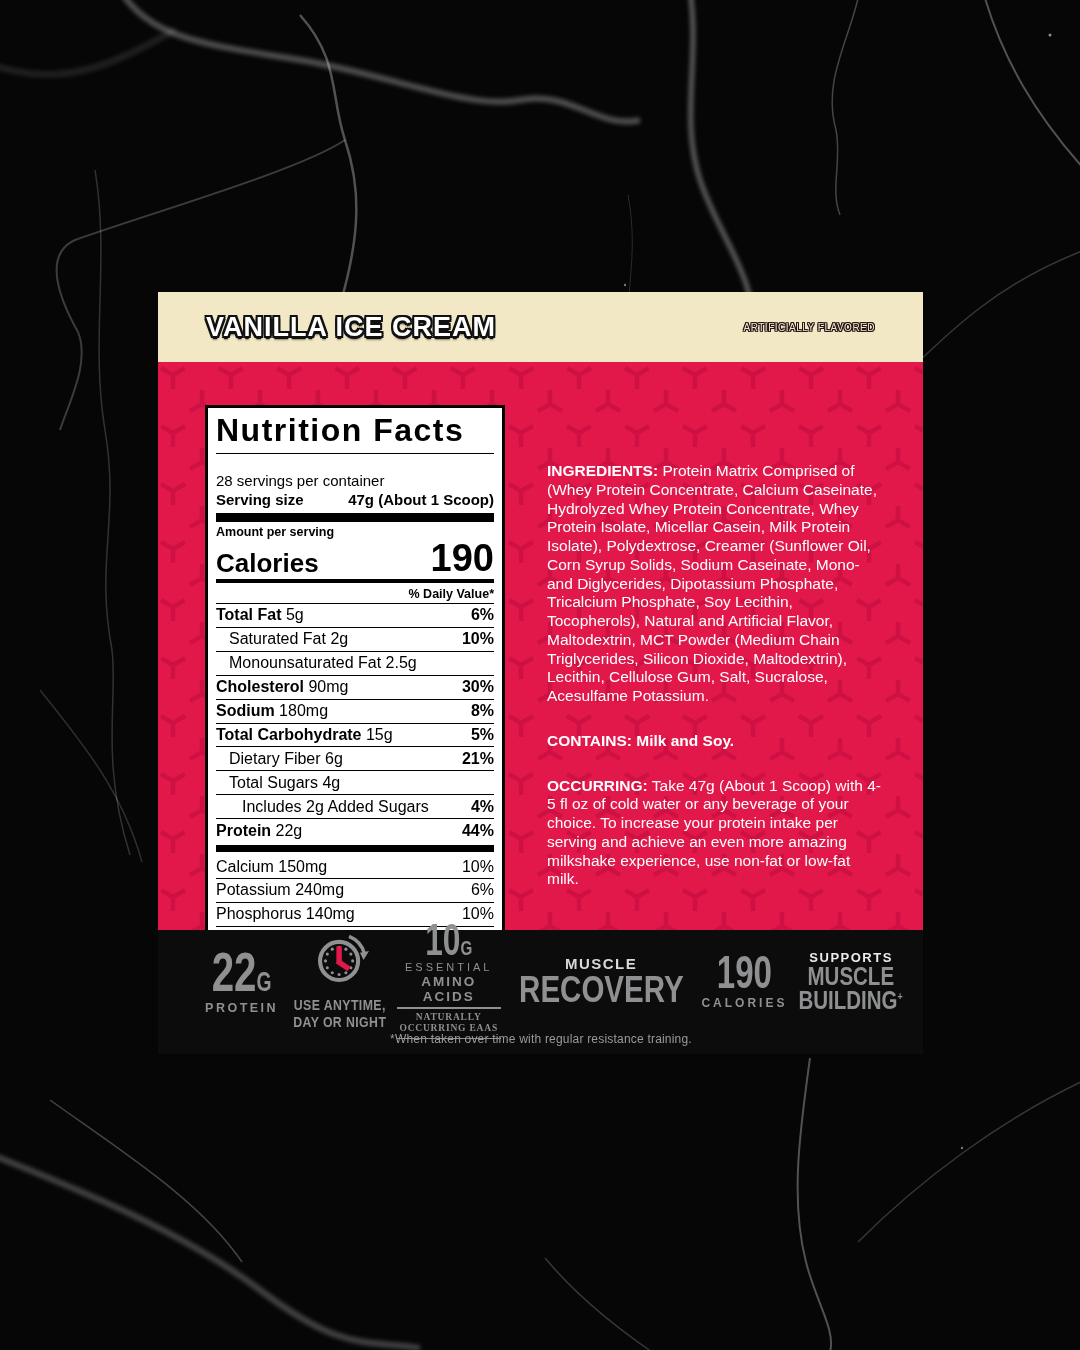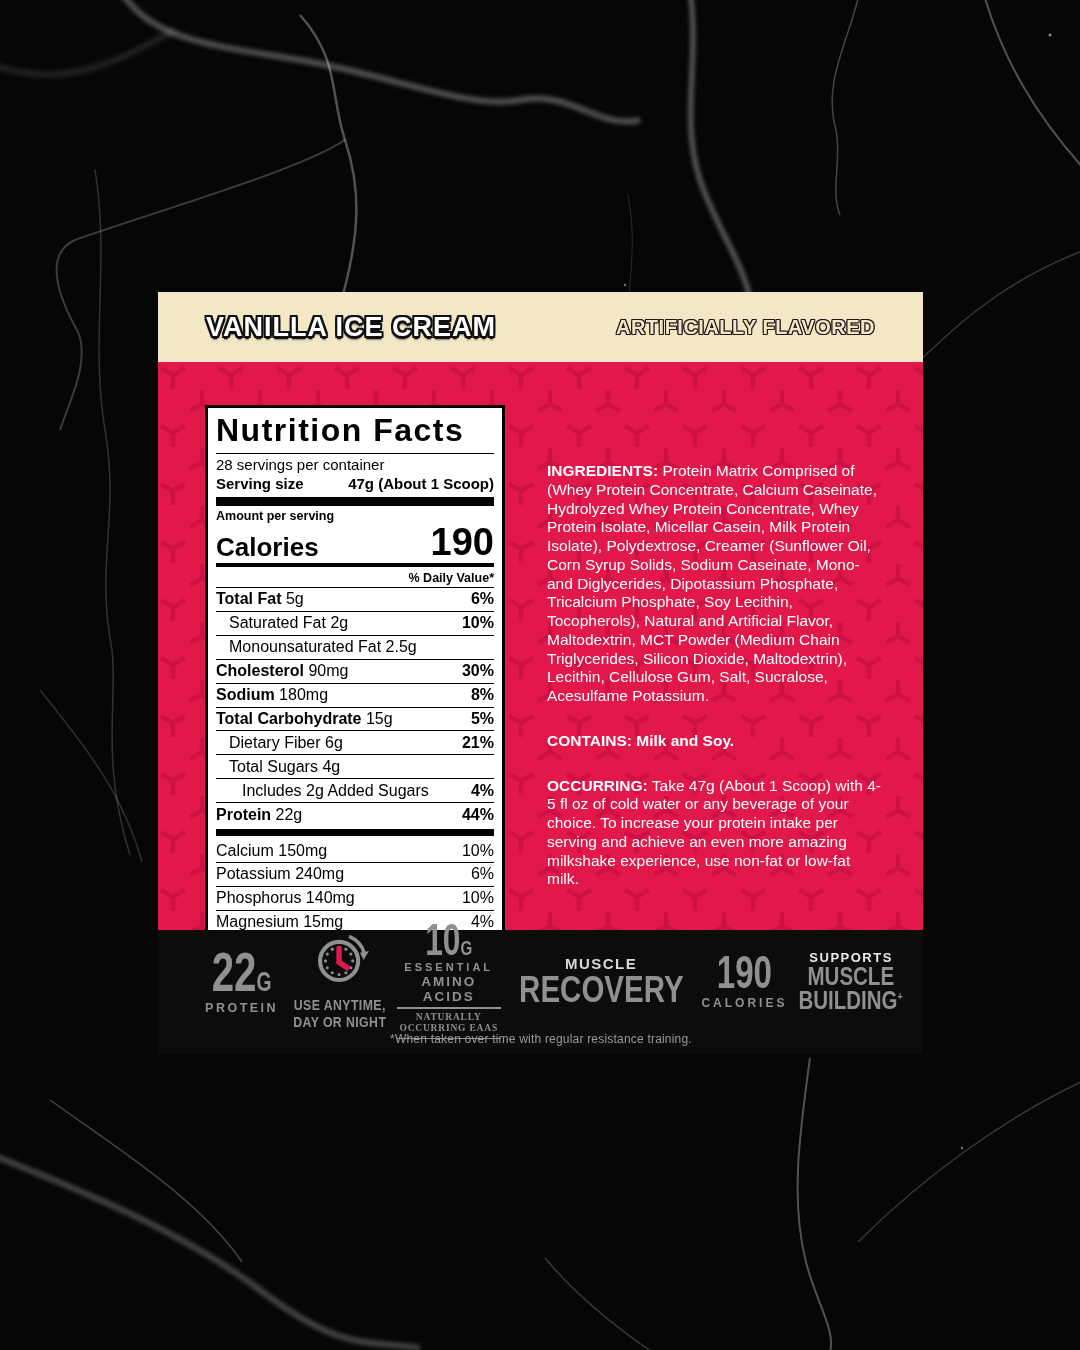--- a/index.html
+++ b/index.html
@@ -13,34 +13,34 @@
   .flavor-band{
     height:70px;background:#f2e8c6;display:flex;align-items:center;
     justify-content:space-between;padding:16px 48px;box-sizing:border-box;
   }
   .flavor-title{
     font-size:27px;font-weight:bold;color:#fff;letter-spacing:1px;
     text-shadow:-2px -2px 0 #111,2px -2px 0 #111,-2px 2px 0 #111,2px 2px 0 #111,
       -2px 0 0 #111,2px 0 0 #111,0 -2px 0 #111,0 3px 0 #111,0 4px 2px rgba(0,0,0,.45);
   }
   .flavor-note{
-    font-size:20px;font-weight:bold;color:#f2e8c6;letter-spacing:.5px;
+    font-size:10px;font-weight:normal;color:#f2e8c6;letter-spacing:.5px;
     text-shadow:-1px -1px 0 #241418,1px -1px 0 #241418,-1px 1px 0 #241418,1px 1px 0 #241418,
       -1px 0 0 #241418,1px 0 0 #241418,0 -1px 0 #241418,0 1px 0 #241418;
   }
   .red-panel{position:relative;height:568px;background:#e2174a;overflow:hidden;}
   .red-pattern{position:absolute;inset:0;}
   
   .nfacts{
     position:absolute;left:47px;top:43px;width:300px;box-sizing:border-box;
     background:#fff;border:3px solid #000;padding:6px 8px 8px 8px;color:#000;
   }
   .nf-title{font-size:32px;font-weight:bold;letter-spacing:1.5px;line-height:1.02;
     border-bottom:1px solid #000;padding-bottom:6px;white-space:nowrap;}
-  .nf-servings{font-size:15px;line-height:1.25;margin-top:2px;}
+  .nf-servings{font-size:15px;line-height:1.25;margin-top:18px;}
   .nf-ssrow{display:flex;justify-content:space-between;font-size:15px;font-weight:bold;line-height:1.3;}
   .bar-thick{height:9px;background:#000;margin:3px 0;}
   .bar-med{height:4px;background:#000;margin:2px 0;}
   .bar-heavy{height:7px;background:#000;margin:3px 0;}
   .nf-amount{font-size:12.5px;font-weight:bold;margin-top:1px;}
   .nf-calrow{display:flex;justify-content:space-between;align-items:flex-end;line-height:.95;margin:1px 0 3px;}
   .nf-callabel{font-size:26px;font-weight:bold;}
   .nf-calvalue{font-size:38px;font-weight:bold;}
   .nf-dv{font-size:12.5px;font-weight:bold;text-align:right;padding:2px 0;border-bottom:1px solid #000;}
   .nrow{display:flex;justify-content:space-between;font-size:16px;line-height:1.12;padding:2.5px 0;}
@@ -61,21 +61,21 @@
     padding:10px 36px 0 42px;height:92px;box-sizing:border-box;}
   .badge{text-align:center;}
   .bignum{font-weight:bold;line-height:.9;display:inline-block;transform:scaleX(.72);white-space:nowrap;}
   .protein-num{font-size:56px;}
   .eaa-num{font-size:44px;}
   .cal-num{font-size:46px;}
   .unit{font-size:.48em;font-weight:bold;}
   .badge-label{font-size:12.5px;font-weight:bold;letter-spacing:2.5px;margin-top:3px;}
   .cond{display:inline-block;transform:scaleX(.82);white-space:nowrap;}
   .anytime-text{font-size:15px;font-weight:bold;line-height:1.08;letter-spacing:.5px;margin-top:4px;}
-  .eaa-line1{font-size:11px;font-weight:bold;letter-spacing:3px;margin-top:2px;}
+  .eaa-line1{font-size:11px;font-weight:normal;letter-spacing:3px;margin-top:2px;}
   .eaa-line2{font-size:13.5px;font-weight:bold;letter-spacing:2px;margin-top:1px;}
   .eaa-rule{height:1.5px;background:#8f9091;width:104px;margin:3px auto;}
   .eaa-sub{font-size:9.5px;font-weight:bold;letter-spacing:.8px;line-height:1.2;font-family:Liberation Serif, serif;}
   .recovery-top{font-size:15px;font-weight:bold;letter-spacing:1.5px;color:#d9d9d9;}
   .recovery-main{font-size:36px;font-weight:bold;line-height:1;}
   .supports{font-size:13px;font-weight:bold;letter-spacing:1.5px;color:#ececec;}
   .building-line{font-size:25px;font-weight:bold;line-height:.95;}
   .building-line sup{font-size:11px;}
   .cal-label{font-size:12px;font-weight:bold;letter-spacing:3px;margin-top:2px;}
   .fine-print{position:absolute;bottom:8px;left:1px;right:0;text-align:center;

